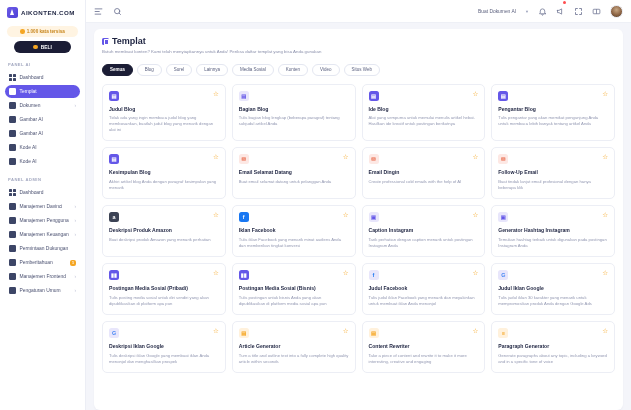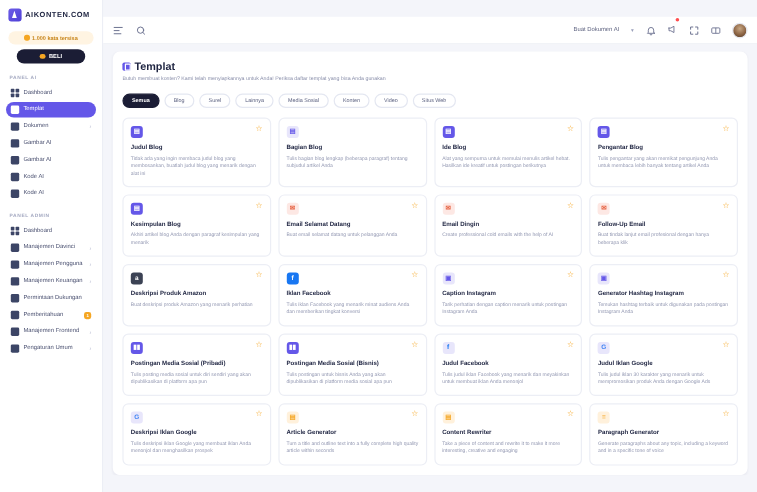--- a/index.html
+++ b/index.html
@@ -2,21 +2,21 @@
 <html><head>
 <meta charset="utf-8">
 <style>
   * { box-sizing: border-box; margin: 0; padding: 0; }
   html, body {
     width: 631px; height: 410px;
     font-family: "Liberation Sans", sans-serif;
     background: #f4f5fa;
     overflow: hidden;
   }
-  .app { display: flex; width: 631px; height: 410px; position: relative; align-items: center; }
+  .app { display: flex; width: 631px; height: 410px; position: relative; }
 
   
   .sidebar {
     width: 86px; height: 410px; background: #ffffff;
     border-right: 1px solid #eceef5;
     display: flex; flex-direction: column;
     overflow: hidden; flex: none;
   }
   .brand {
     display: flex; align-items: center; gap: 3px;

